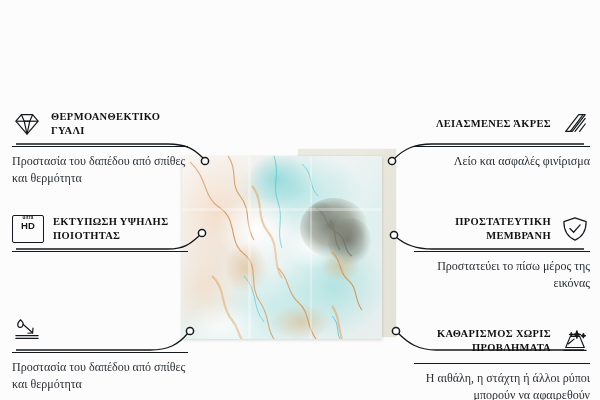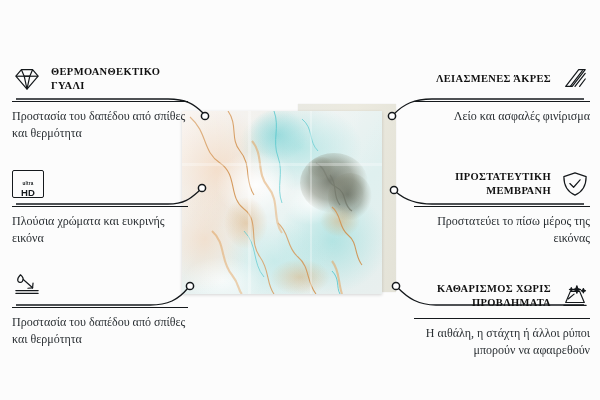--- a/index.html
+++ b/index.html
@@ -2,21 +2,21 @@
 <html><head>
 <meta charset="utf-8">
 <style>
   html,body{margin:0;padding:0;}
   body{
     width:600px;height:400px;
     background:#fcfcfc;
     font-family:"Liberation Serif", serif;
     overflow:hidden;position:relative;
   }
-  #stage{position:absolute;inset:0;width:600px;height:348px;}
+  #stage{position:absolute;inset:0;width:600px;height:348px;margin-top:45px;}
 
   
   .product-wrap{position:absolute;left:180px;top:105px;width:230px;height:190px;}
   .panel-back{
     position:absolute;left:118px;top:-1px;width:98px;height:188px;
     background:linear-gradient(100deg,#e9e9e2 0%,#eceadf 45%,#e3e2d7 100%);
     box-shadow:0 0 1px rgba(0,0,0,.12);
   }
   .glass{
     position:absolute;left:2px;top:6px;width:200px;height:183px;
@@ -47,21 +47,21 @@
   .desc{
     margin-top:6px;font-size:12px;line-height:1.42;color:#2a2f33;
     font-family:"Liberation Serif", serif;
   }
   .ico{flex:0 0 auto;width:30px;height:26px;display:block;}
   .ico svg{display:block;width:100%;height:100%;}
 
   .hdbadge{
     flex:0 0 auto;width:30px;height:26px;border:1.4px solid #15191c;
     border-radius:2px;display:flex;flex-direction:column;
-    align-items:center;justify-content:flex-end;line-height:1;
+    align-items:center;justify-content:flex-start;line-height:1;
   }
   .hdbadge .u{font-family:"Liberation Sans",sans-serif;font-size:4.6px;font-weight:bold;letter-spacing:.2px;color:#15191c;}
   .hdbadge .h{font-family:"Liberation Sans",sans-serif;font-size:9.5px;font-weight:bold;letter-spacing:.2px;color:#15191c;margin-top:.5px;}
 
   
   #links{position:absolute;inset:0;pointer-events:none;}
 </style>
 </head>
 <body>
 
@@ -197,23 +197,23 @@
     <div class="rule"></div>
     <div class="desc">Προστασία του δαπέδου από σπίθες και θερμότητα</div>
   </div>
 
   <div class="feat left" style="top:167px;">
     <div class="head">
       <span class="hdbadge">
         <span class="u">ultra</span>
         <span class="h">HD</span>
       </span>
-    </div>
-    <div class="rule"></div>
-    <div class="desc">Πλούσια χρώματα και ευκρινής εικόνα</div>
+      <span class="title">ΕΚΤΥΠΩΣΗ ΥΨΗΛΗΣ ΠΟΙΟΤΗΤΑΣ</span>
+    </div>
+    <div class="rule"></div>
   </div>
 
   <div class="feat left" style="top:268px;">
     <div class="head">
       <span class="ico">
         <svg viewBox="0 0 32 28">
             <g fill="none" stroke="#15191c" stroke-width="1.3" stroke-linejoin="round" stroke-linecap="round">
           <path d="M9,3 C12,5.5 12.5,8 11,10 C9.5,12 6.5,11.5 6,9 C5.7,7 7,5 9,3 Z"></path>
           <path d="M12,8 L22,17"></path>
               <path d="M22,17 L17,17.5"></path>

